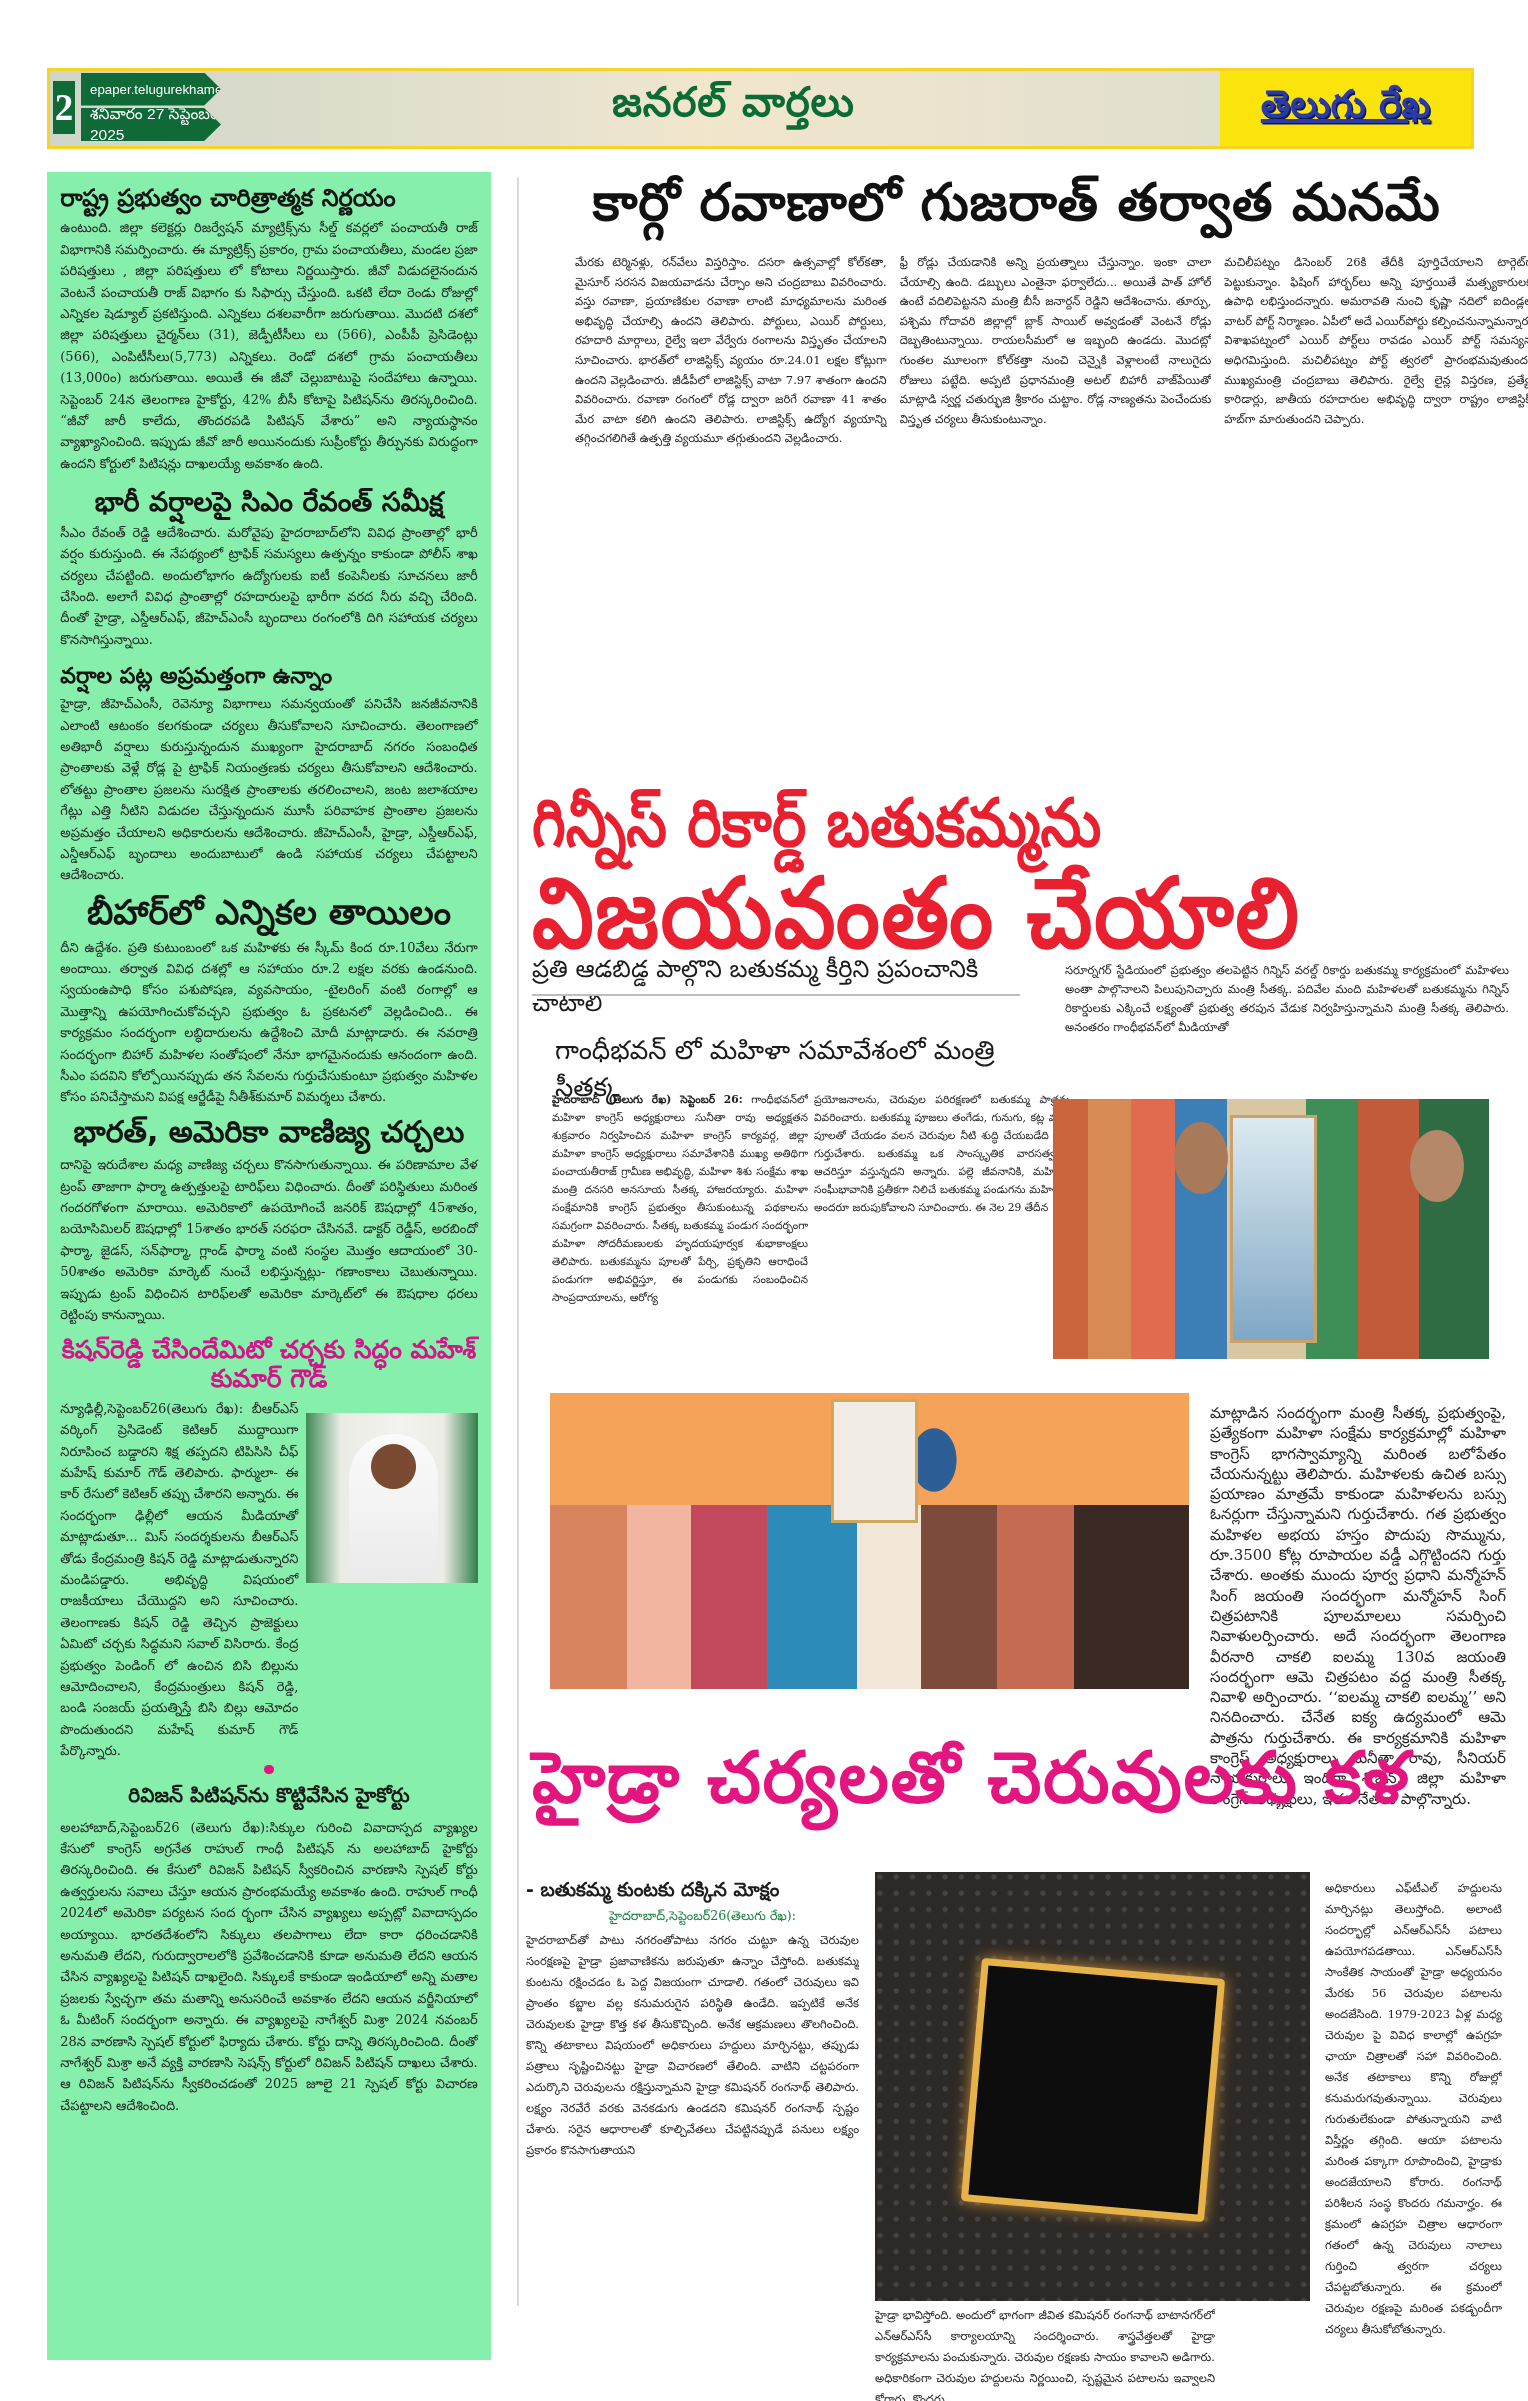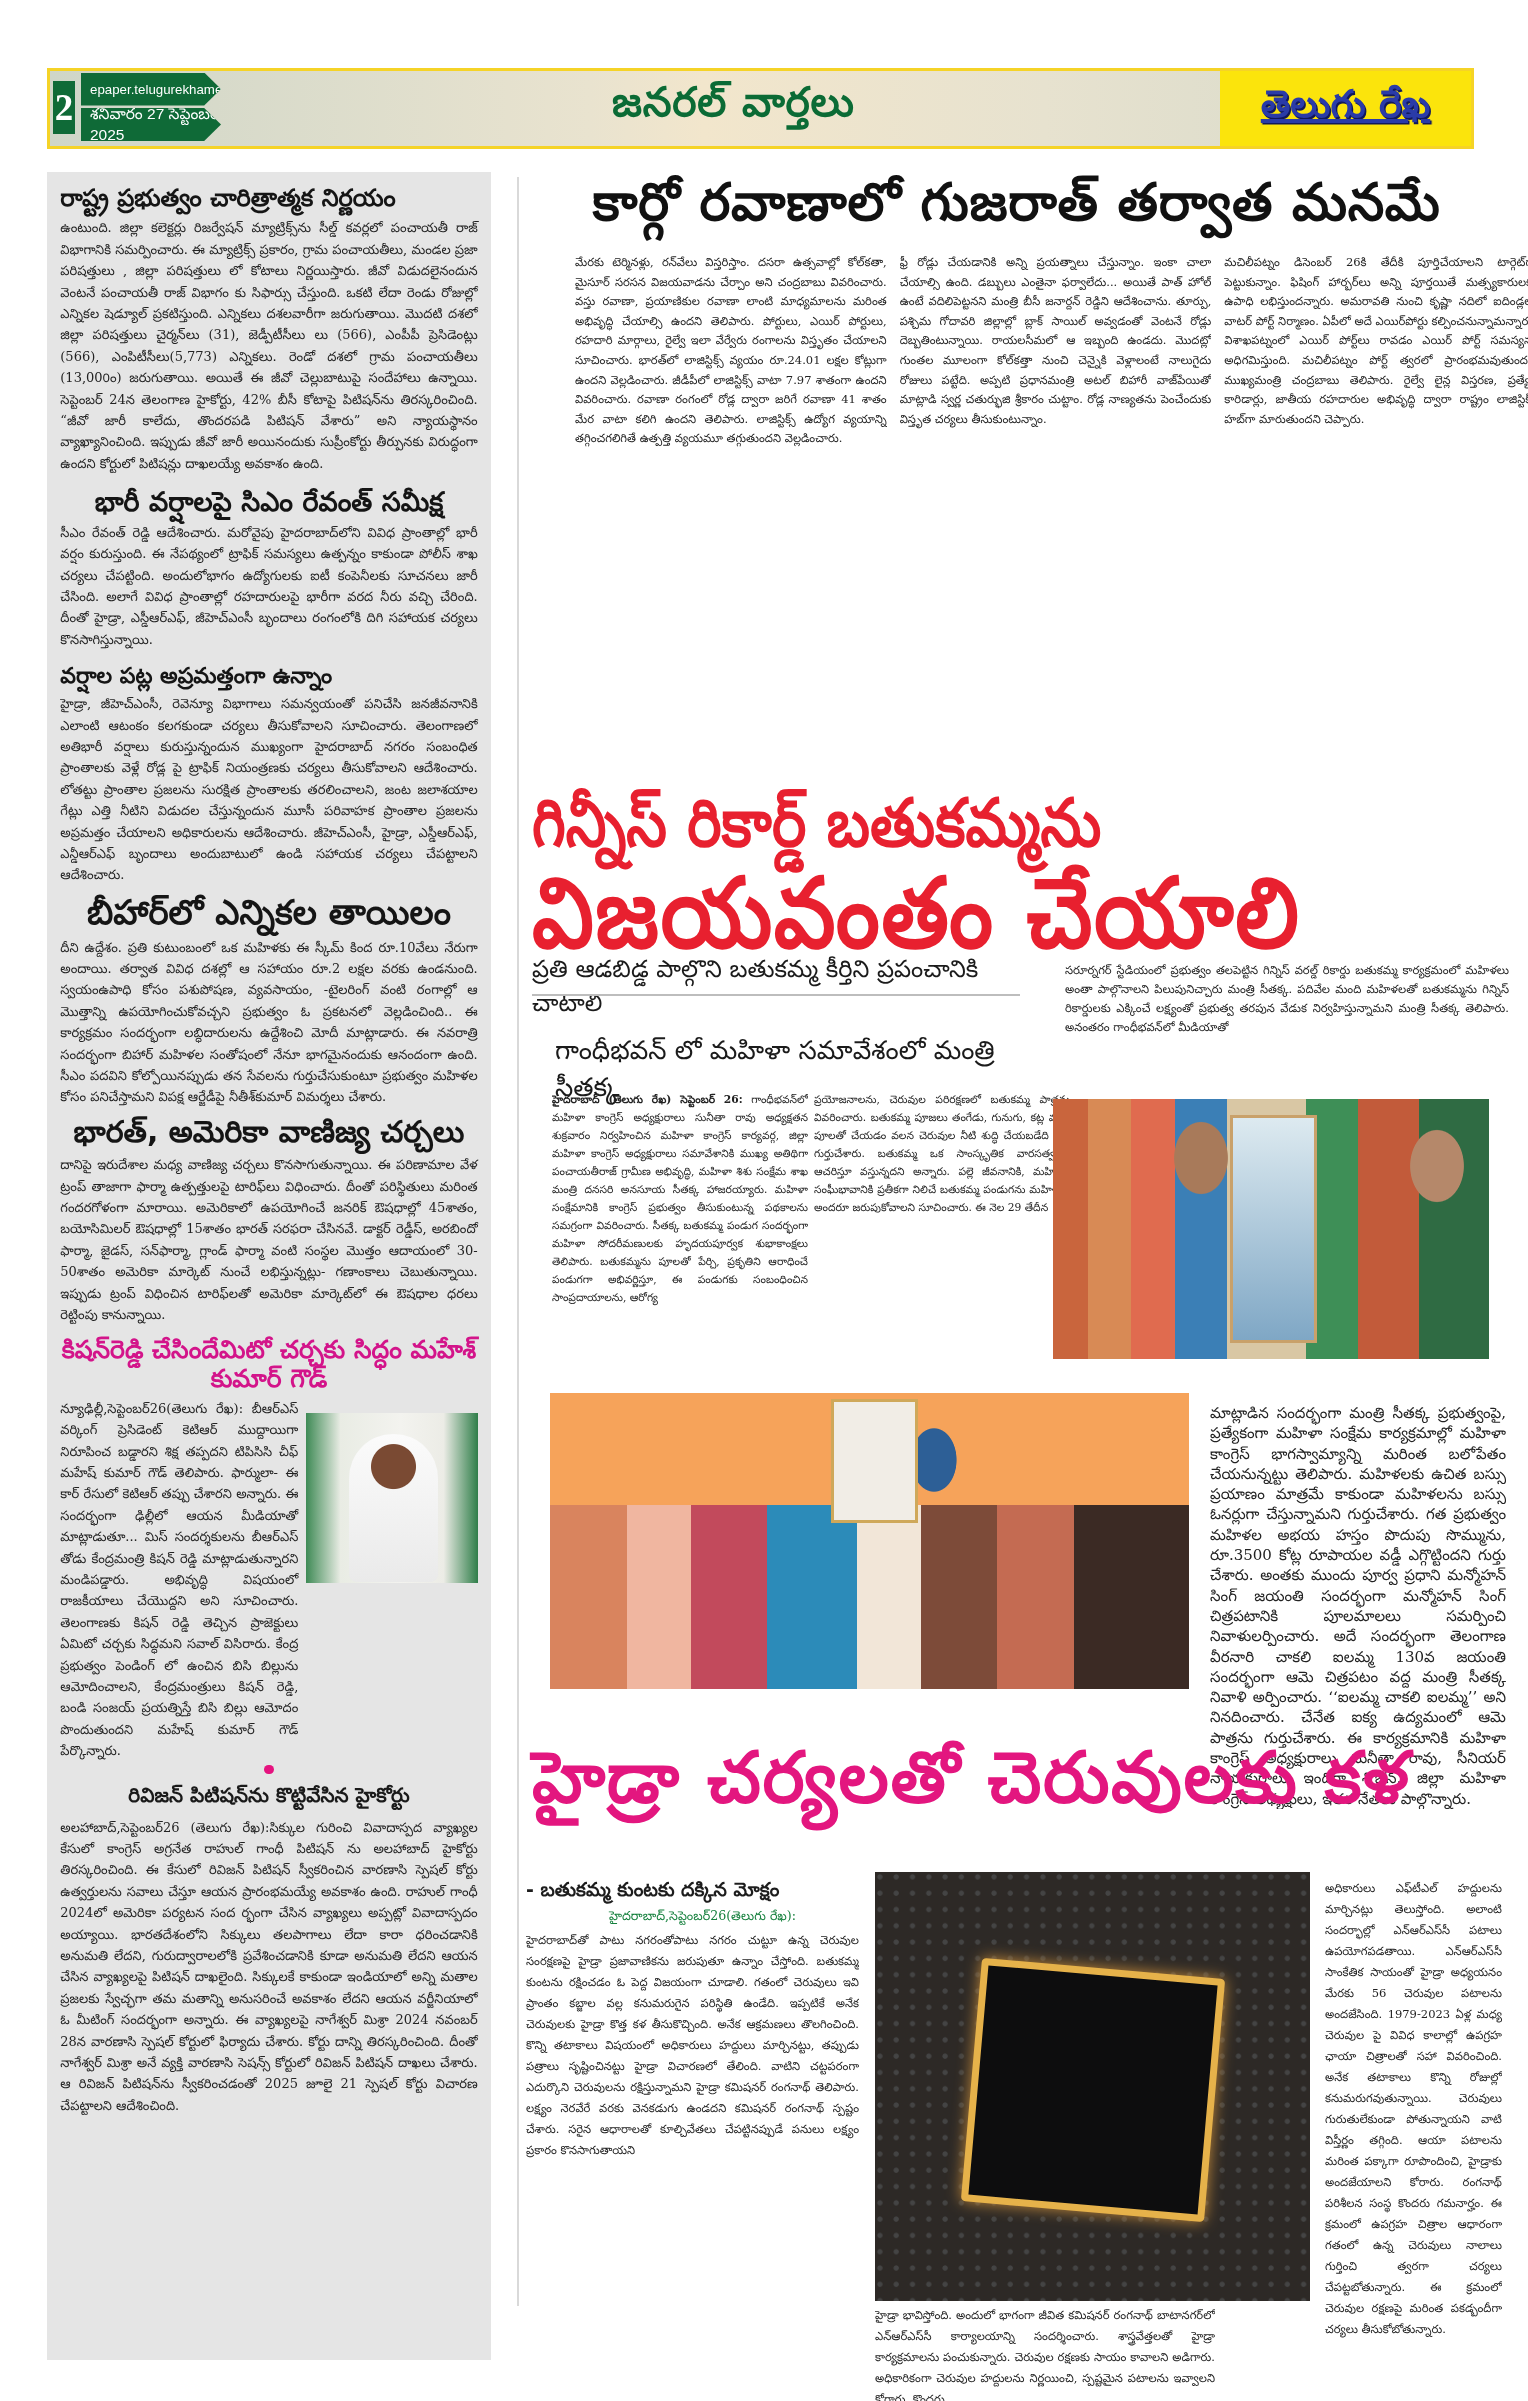--- a/index.html
+++ b/index.html
@@ -33,21 +33,21 @@
     display: flex; align-items: center; justify-content: center;
   }
   .brand-text {
     font-size: 38px; font-weight: bold; color: #2a3ba8; text-decoration: underline; text-decoration-thickness: 4.4px;
     text-shadow: 1.5px 1.5px 0 #11185a;
   }
 
   
   .left-col {
     position: absolute; left: 47px; top: 172px; width: 444px; height: 2188px;
-    background: #e5e5e5; padding: 10.4px 13.3px;
+    background: #86efac; padding: 10.4px 13.3px;
   }
   .lh { font-weight: bold; color: #151515; line-height: 1.15; }
   .lh.h1 { font-size: 24px; margin-top: 3px; }
   .lh.h2 { font-size: 27px; text-align: center; margin-top: 12px; }
   .lh.h3 { font-size: 22px; margin-top: 13.3px; }
   .lh.h4 { font-size: 34px; text-align: center; margin-top: 7.4px; }
   .lh.h5 { font-size: 30px; text-align: center; margin-top: 7.4px; }
   .lh.pink { color: #d3148a; font-size: 25px; text-align: center; margin-top: 10.4px; }
   .lh.h6 { font-size: 31px; margin-top: 10.4px; }
   .bullet-sub { font-size: 20px; font-weight: bold; margin-top: 3px; display: flex; align-items: center; gap: 9px; flex-direction: column; }

